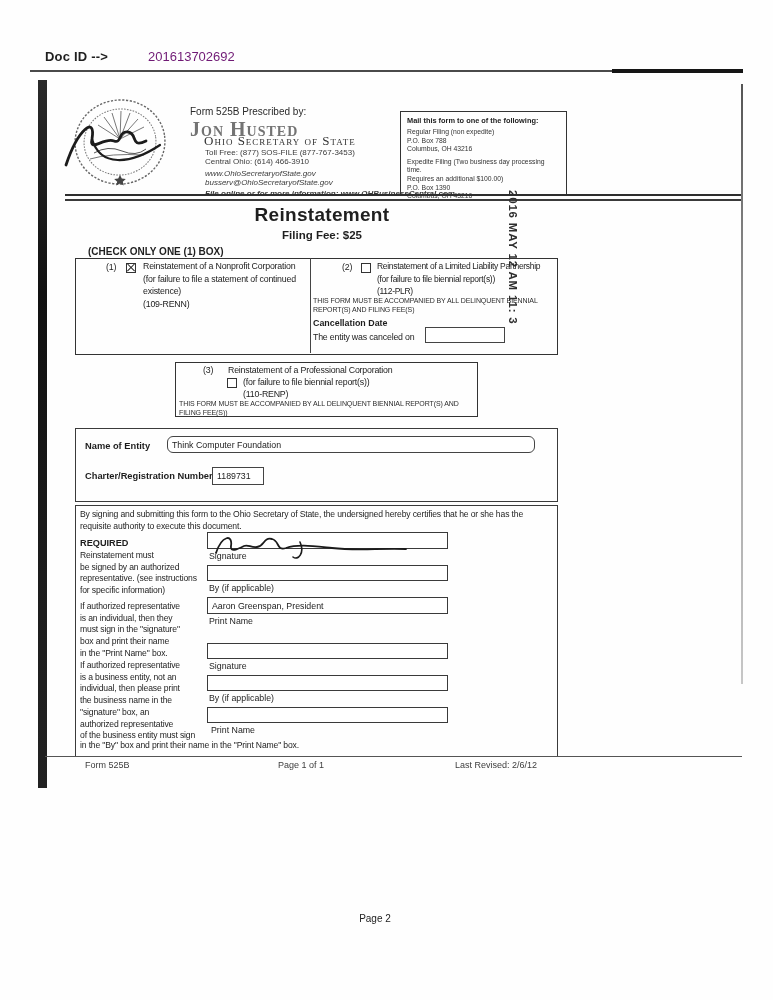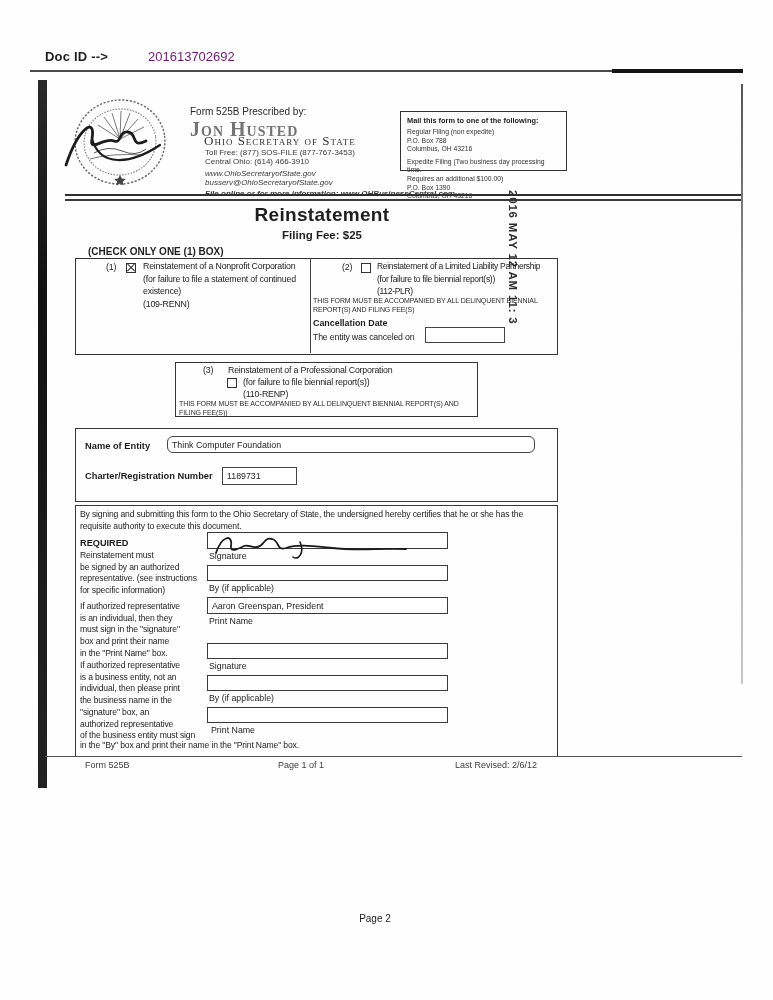--- a/index.html
+++ b/index.html
@@ -19,21 +19,21 @@
   .officer{left:190px;top:118px;font-family:"Liberation Serif",serif;font-variant:small-caps;
            font-weight:bold;font-size:20px;letter-spacing:1px;color:#737373;}
   .officer-title{left:204px;top:133px;font-family:"Liberation Serif",serif;font-variant:small-caps;
            font-size:13px;letter-spacing:1px;color:#333;}
   .hdr-small{font-size:8px;color:#3a3a3a;line-height:9.5px;}
   .toll{left:205px;top:148px;}
   .central{left:205px;top:157px;}
   .web{left:205px;top:169px;font-style:italic;}
   .mail2{left:205px;top:178px;font-style:italic;}
   .fileonline{left:205px;top:189px;font-weight:bold;font-style:italic;}
-  .mailbox{left:400px;top:111px;width:167px;height:60px;border:1.5px solid #333;padding:4px 6px;box-sizing:border-box;}
+  .mailbox{left:400px;top:111px;width:167px;height:85px;border:1.5px solid #333;padding:4px 6px;box-sizing:border-box;}
   .mail-head{font-size:7.4px;font-weight:bold;margin-bottom:3px;color:#222;}
   .mail-block{font-size:6.8px;line-height:8.6px;color:#333;white-space:pre-line;margin-bottom:4px;}
   .dblrule{left:65px;top:194px;width:676px;height:3px;border-top:2px solid #2e2e2e;border-bottom:2px solid #3a3a3a;}
   
   .stamp{left:519px;top:190px;transform:rotate(90deg);transform-origin:0 0;
          font-size:11.5px;font-weight:bold;letter-spacing:.8px;color:#2e2e2e;white-space:nowrap;}
   
   .title-main{left:82px;top:204px;width:480px;text-align:center;font-size:19px;font-weight:bold;letter-spacing:.3px;}
   .title-fee{left:82px;top:229px;width:480px;text-align:center;font-size:11.5px;font-weight:bold;}
   .checkonly{left:88px;top:246px;font-size:10px;font-weight:bold;}
@@ -149,21 +149,21 @@
   <span class="cbx" style="left:227px;top:378px;"></span>
   <div class="abs body-sm" style="left:243px;top:376px;">(for failure to file biennial report(s))</div>
   <div class="abs body-sm" style="left:243px;top:388px;">(110-RENP)</div>
   <div class="abs caps-note" style="left:179px;top:400px;width:294px;">THIS FORM MUST BE ACCOMPANIED BY ALL DELINQUENT BIENNIAL REPORT(S) AND
 FILING FEE(S))</div>
 
   <div class="abs entity-box"></div>
   <div class="abs lbl" style="left:85px;top:441px;">Name of Entity</div>
   <div class="abs input" style="left:167px;top:436px;width:368px;height:17px;border-radius:6px;">Think Computer Foundation</div>
   <div class="abs lbl" style="left:85px;top:471px;">Charter/Registration Number</div>
-  <div class="abs input" style="left:212px;top:467px;width:75px;height:18px;margin-left:10px;">1189731</div>
+  <div class="abs input" style="left:212px;top:467px;width:52px;height:18px;">1189731</div>
 
   <div class="abs cert-box"></div>
   <div class="abs instr" style="left:80px;top:509px;width:474px;">By signing and submitting this form to the Ohio Secretary of State, the undersigned hereby certifies that he or she has the
 requisite authority to execute this document.</div>
   <div class="abs lbl" style="left:80px;top:538px;font-size:9.2px;">REQUIRED</div>
   <div class="abs instr" style="left:80px;top:550px;">Reinstatement must
 be signed by an authorized
 representative. (see instructions
 for specific information)</div>
   <div class="abs instr" style="left:80px;top:601px;">If authorized representative

